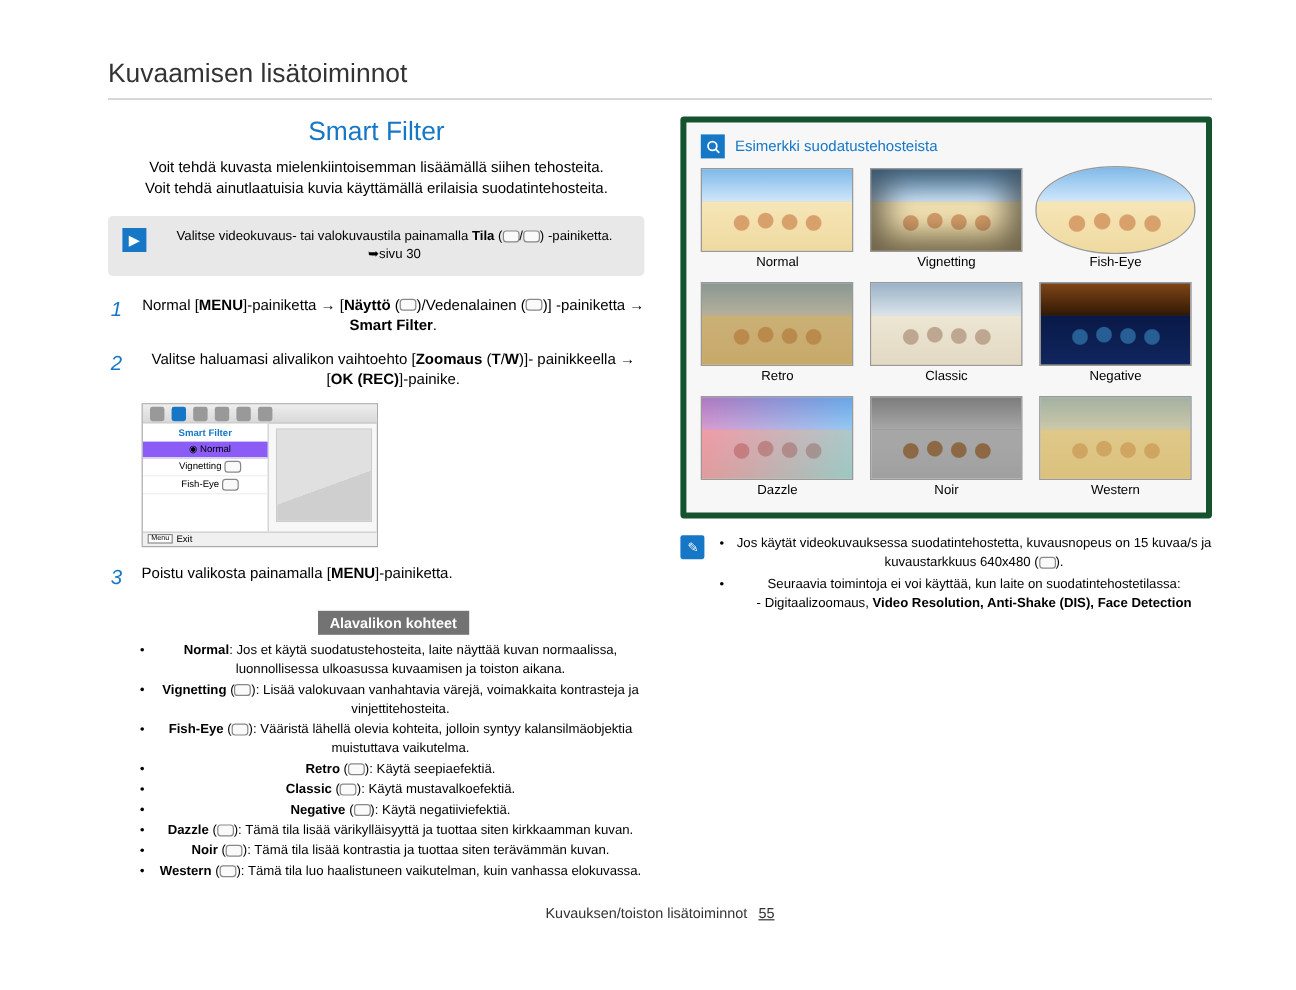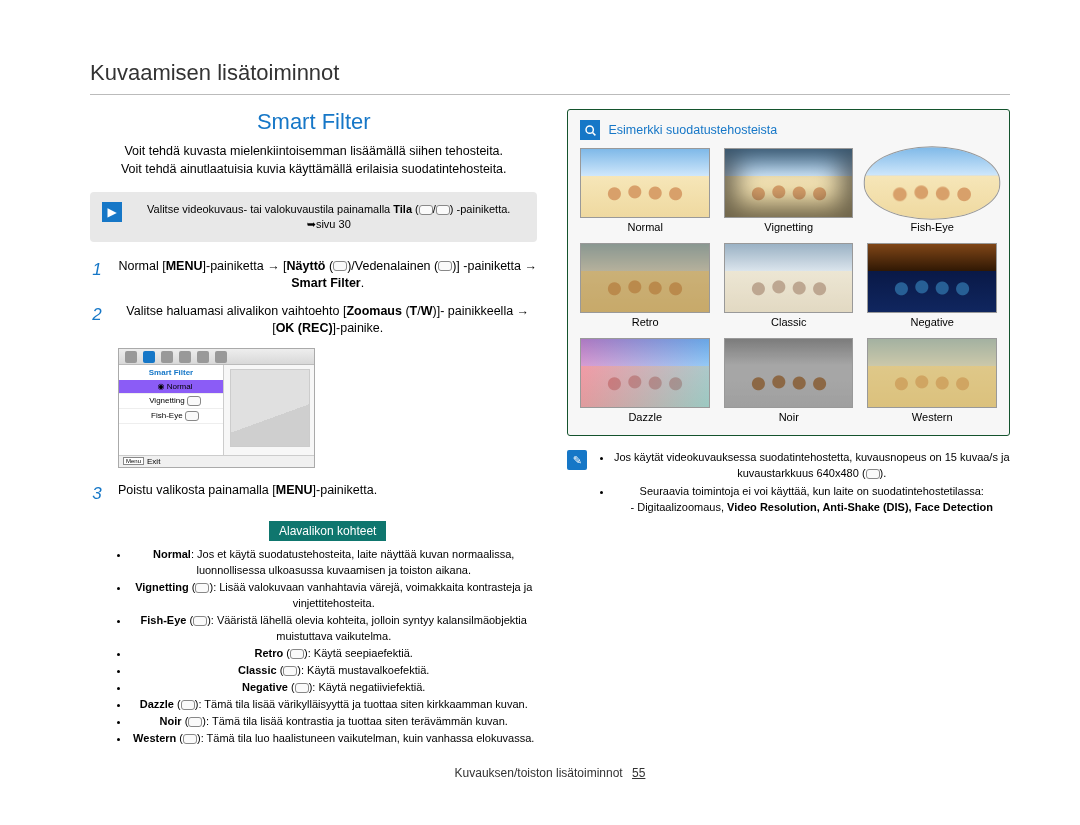--- a/index.html
+++ b/index.html
@@ -5,21 +5,21 @@
   * { box-sizing: border-box; margin: 0; padding: 0; }
   body {
     font-family: Arial, Helvetica, sans-serif;
     background: #fff;
     color: #000;
     width: 1080px;
     height: 825px;
     position: relative;
   }
   .page {
-    padding: 60px 70px 30px 90px;
+    padding: 48px 70px 30px 90px;
   }
   .page-title {
     font-size: 22px;
     font-weight: 400;
     color: #333;
     margin-bottom: 8px;
   }
   .rule {
     border-top: 1px solid #bbb;
     margin-bottom: 14px;
@@ -105,24 +105,24 @@
     background:linear-gradient(160deg,#e0e0e0 60%,#cfcfcf 60%);
     border:1px solid #ccc;
   }
   .ss-foot {
     position:absolute; bottom:0; left:0; right:0; height:12px;
     background:#f0f0f0; border-top:1px solid #ccc;
     padding:1px 4px; display:flex; gap:3px; align-items:center;
   }
   .ss-foot .btn { border:1px solid #888; padding:0 2px; font-size:6px; background:#fff; }
   .subsection-hdr {
-    background: #0f766e;
+    background: #737373;
     color: #fff;
     font-size: 12px;
-    font-weight: normal;
+    font-weight: bold;
     padding: 3px 10px;
     display: inline-block;
     margin: 6px 0 6px 28px;
   }
   .bullets {
     margin-left: 28px;
     font-size: 11px;
     line-height: 1.45;
   }
   .bullets li {
@@ -131,21 +131,21 @@
     margin-bottom: 1px;
   }
   .bullets li b { font-weight: bold; }
   .chip {
     display:inline-block; border:1px solid #888; border-radius:3px;
     width:14px; height:10px; vertical-align:middle;
     background:#fafafa; font-size:6px; text-align:center;
   }
   
   .example-panel {
-    border: 1px solid #14532d;
+    border: 5px solid #14532d;
     background: #f7f7f7;
     border-radius: 3px;
     padding: 10px 12px 12px 12px;
   }
   .example-head {
     display:flex; gap:8px; align-items:center;
     margin-bottom: 8px;
   }
   .example-head .sq {
     width: 20px; height: 20px;

